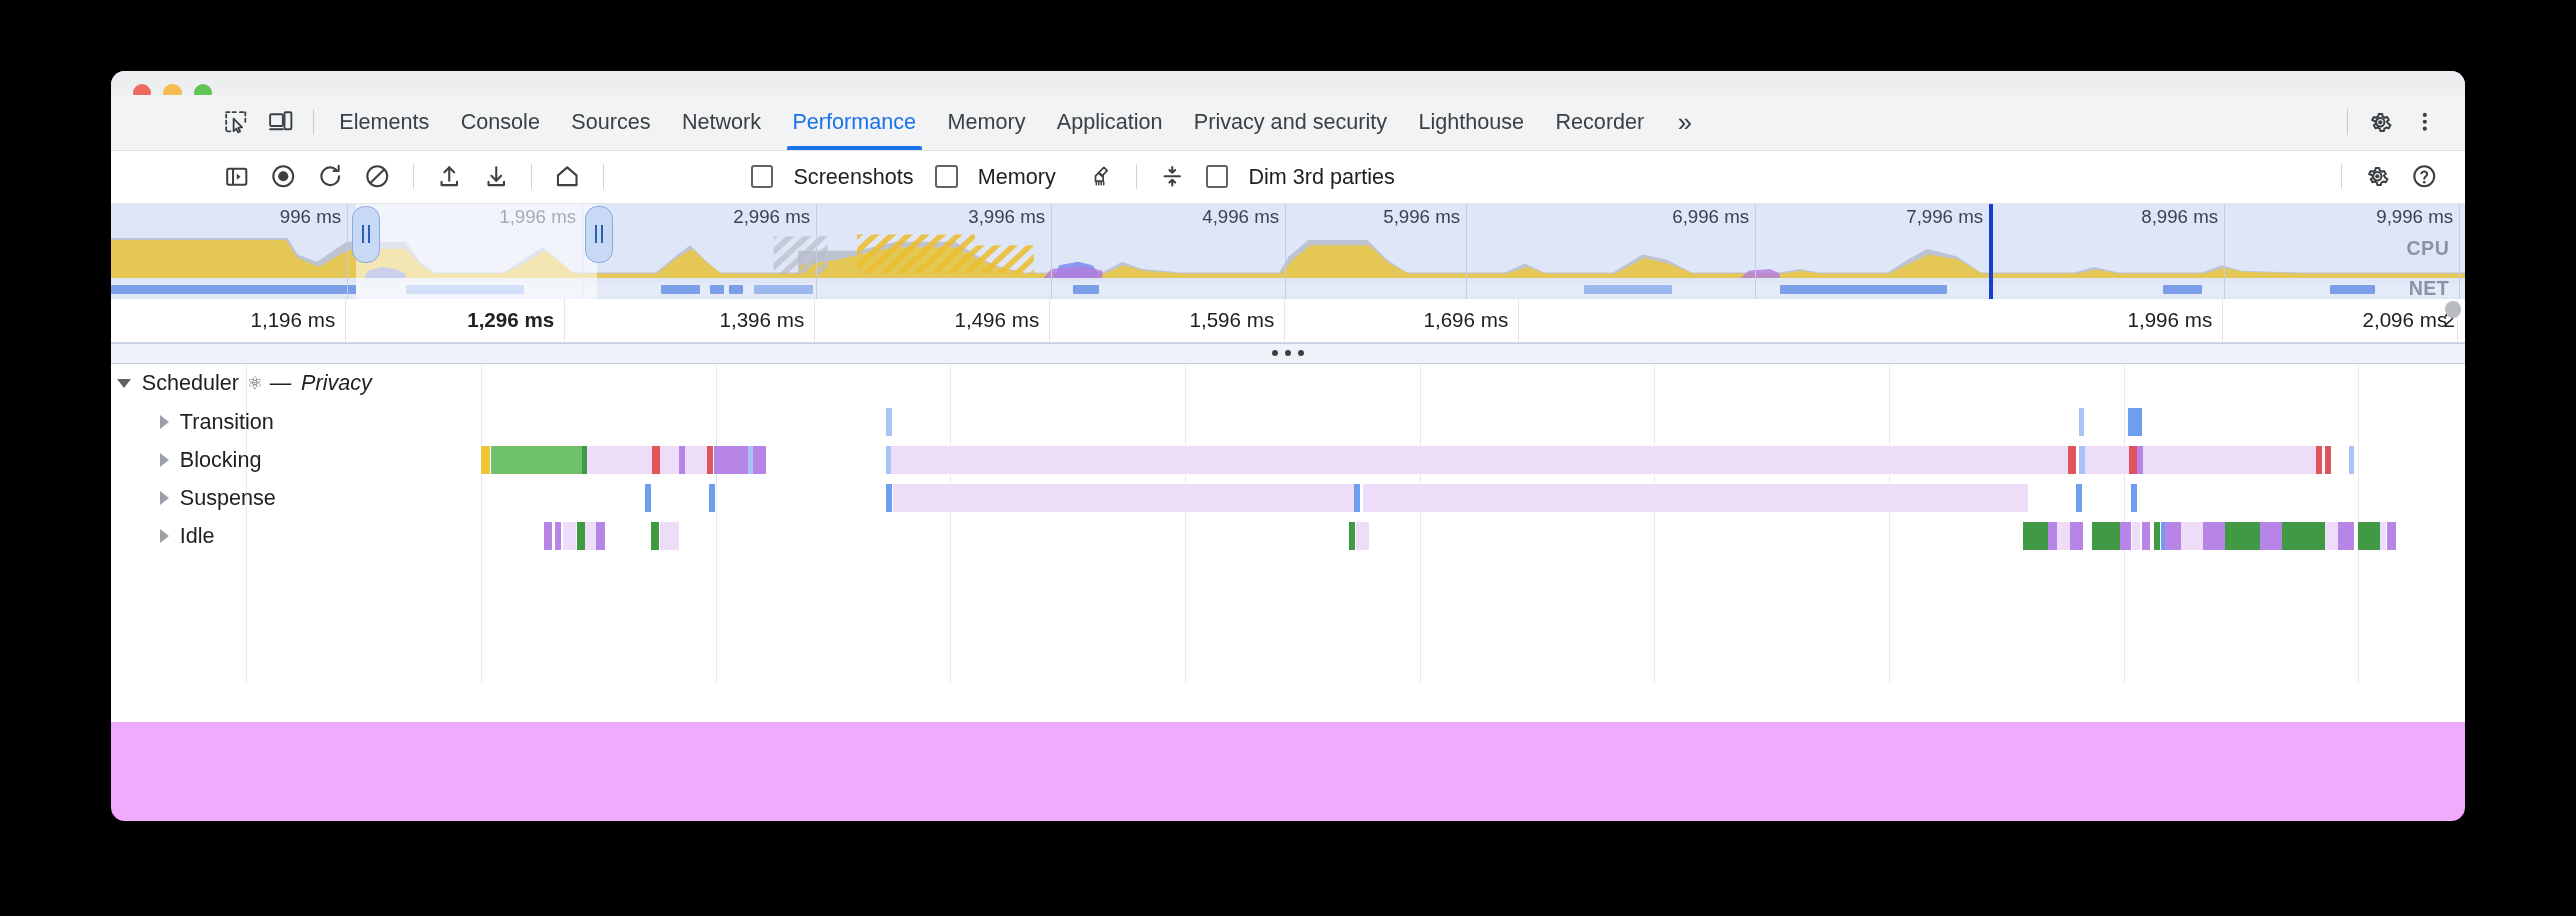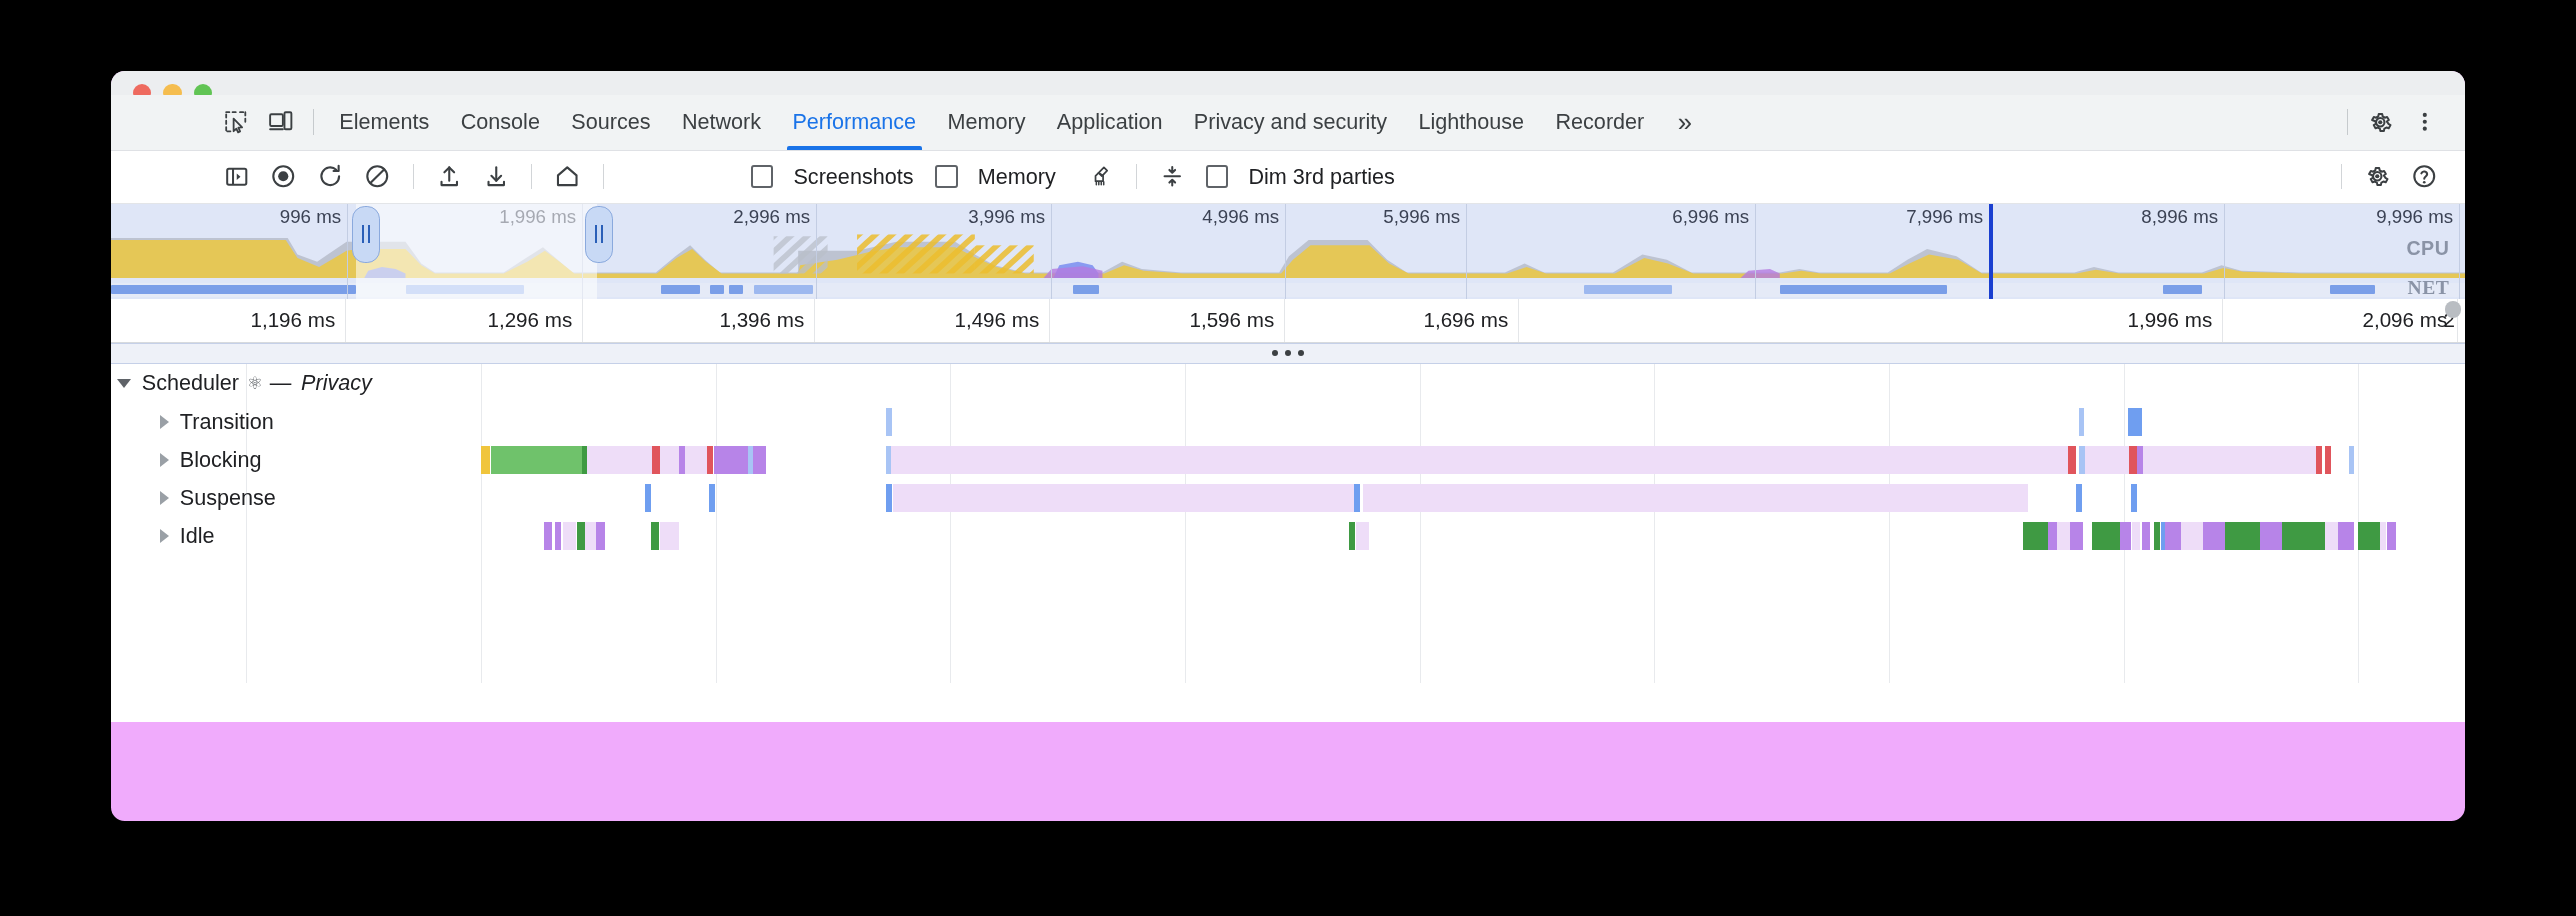--- a/index.html
+++ b/index.html
@@ -66,21 +66,21 @@
     position:absolute;top:0;height:95px;border-right:1px solid #c3cde3;
   }
   .ov-tick span{
     position:absolute;right:5.9px;top:2.9px;font-size:18.7px;color:#3b4254;white-space:nowrap;
   }
   .ov-graph{position:absolute;left:0;right:0;top:25.5px;height:49px;}
   .cpu-label,.net-label{
     position:absolute;right:15.7px;font-size:19.6px;font-weight:bold;color:#8a93a6;letter-spacing:0.5px;
   }
   .cpu-label{top:33px;}
-  .net-label{top:73px;font-family:Liberation Serif, serif;}
+  .net-label{top:73px;}
   .ov-net{position:absolute;left:0;right:0;top:79px;height:14.7px;background:#e5eaf7;}
   .netbar{position:absolute;top:2.9px;height:8.8px;background:#7a9ee8;border-radius:1px;}
   .ov-clear{position:absolute;top:0;height:95px;background:#ffffff;opacity:.55;}
   .ov-handle{
     position:absolute;top:2px;width:25.5px;height:55px;background:#c8d9f5;
     border:1px solid #8aa9dd;border-radius:12.8px;display:flex;align-items:center;justify-content:center;
     z-index:6;
   }
   .ov-handle i{display:block;width:2px;height:17.7px;background:#2a5fb8;margin:0 2px;}
   .ov-marker{position:absolute;top:0;width:3.9px;height:95px;background:#1a3fd0;z-index:5;}
@@ -360,21 +360,21 @@
     <div class="ov-marker" style="left:1878px;"></div>
 
     <span class="cpu-label">CPU</span>
     <span class="net-label">NET</span>
   </div>
 
   <div class="mainruler">
     <div class="mr-tick" style="left:0;width:234px;">
         <span>1,196 ms</span>
       </div>
-    <div class="mr-tick" style="left:236px;width:235px;">
+    <div class="mr-tick" style="left:218px;width:235px;font-weight:bold;">
         <span>1,296 ms</span>
       </div>
     <div class="mr-tick" style="left:468px;width:235px;">
         <span>1,396 ms</span>
       </div>
     <div class="mr-tick" style="left:703px;width:235px;">
         <span>1,496 ms</span>
       </div>
     <div class="mr-tick" style="left:938px;width:235px;">
         <span>1,596 ms</span>

